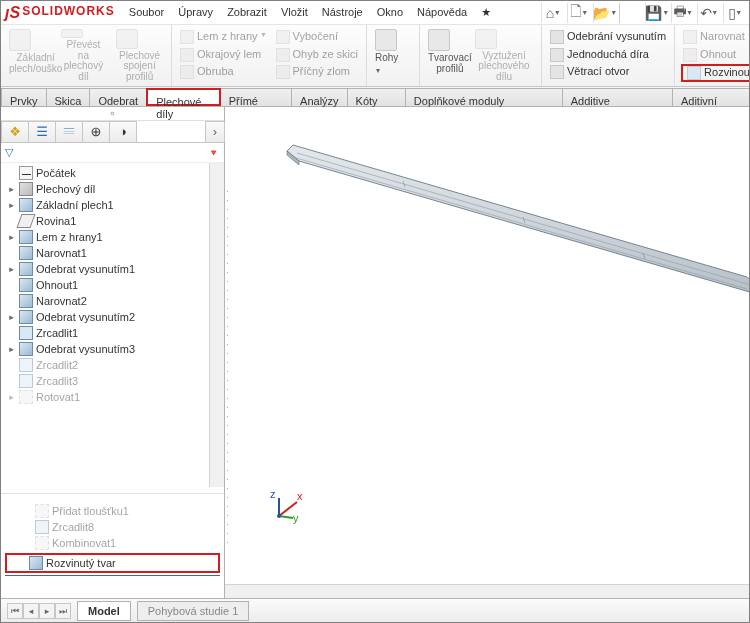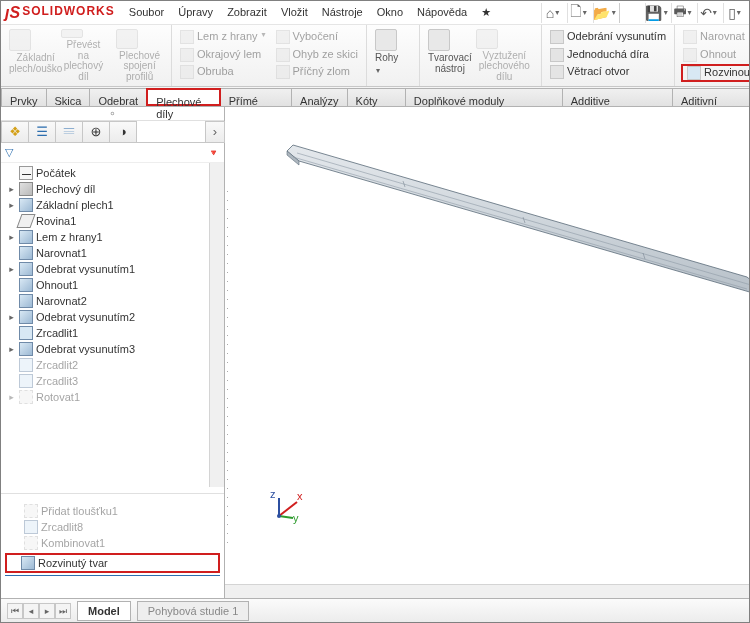--- a/index.html
+++ b/index.html
@@ -38,23 +38,23 @@
 .sp-filter{height:20px;display:flex;align-items:center;padding:0 4px;border-bottom:1px solid #eee}
 .sp-filter .flt{width:14px;height:14px;color:#2c6eaf}
 .sp-filter .ra{margin-left:auto;font-size:9px;color:#666}
 .tree{flex:1;overflow:hidden;padding:2px 0}
 .trow{display:flex;align-items:center;height:16px;padding-left:6px;gap:3px;white-space:nowrap}
 .trow .exp{width:9px;height:9px;font-size:9px;color:#666;text-align:center;line-height:9px}
 .trow .ti{width:14px;height:14px;flex:0 0 auto}
 .trow .tlbl{font-size:11px}
 .trow.dim{opacity:.45}
 .tree-split{height:6px;border-top:1px solid #e0e0e0;margin:6px 0 2px}
-.tree-bottom{padding:2px 5px}
+.tree-bottom{padding:2px 16px}
 .sel-box{border:2px solid #d01e1e;margin:0 4px}
-.sel-box .trow{padding-left:2px;height:16px}
+.sel-box .trow{padding-left:10px;height:16px}
 .scrolltrack{width:15px;background:#f0f0f0;border-left:1px solid #d4d4d4}
 .viewport{flex:1;background:#fff;position:relative;overflow:hidden}
 .triad{position:absolute;left:42px;bottom:70px;width:40px;height:40px}
 .bottombar{height:24px;border-top:1px solid #b2b2b2;background:linear-gradient(#fbfbfb,#ececec);display:flex;align-items:center;padding:0 6px;gap:6px}
 .nav-arrows{display:flex;gap:0}
 .nav-arrows span{width:16px;height:16px;border:1px solid #c7c7c7;background:#f4f4f4;font-size:9px;text-align:center;line-height:14px;color:#666}
 .btab{padding:3px 10px;border:1px solid #b2b2b2;background:#fff;font-size:11px}
 .btab.active{background:#fff;font-weight:bold}
 .btab.off{background:#eeeeee;color:#888}
 .scrollb{position:absolute;bottom:0;left:0;right:0;height:14px;background:#f0f0f0;border-top:1px solid #d4d4d4}
@@ -148,21 +148,21 @@
   <div class="rgroup">
     <div class="rbtn en">
         <div class="ric"></div>
         <div class="rlbl">Rohy</div>
         <span class="dd">▾</span>
       </div>
   </div>
   <div class="rgroup">
     <div class="rbtn en">
         <div class="ric"></div>
-        <div class="rlbl">Tvarovací nástroj</div>
+        <div class="rlbl">Tvarovací profilů</div>
       </div>
     <div class="rbtn">
         <div class="ric"></div>
         <div class="rlbl">Vyztužení plechového dílu</div>
       </div>
   </div>
   <div class="rgroup">
     <div class="rcol">
       <div class="rrow en">
           <div class="ric"></div>

